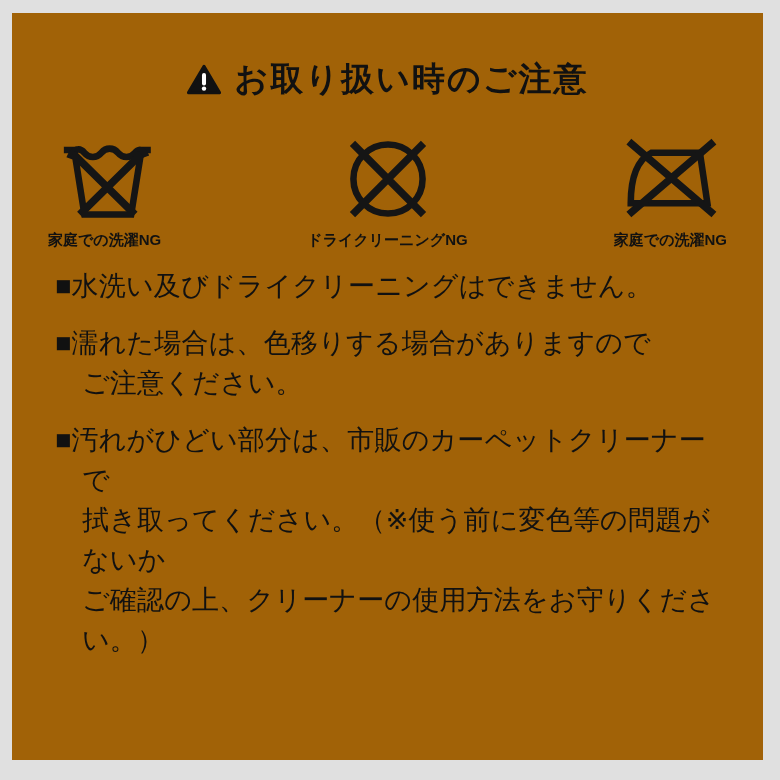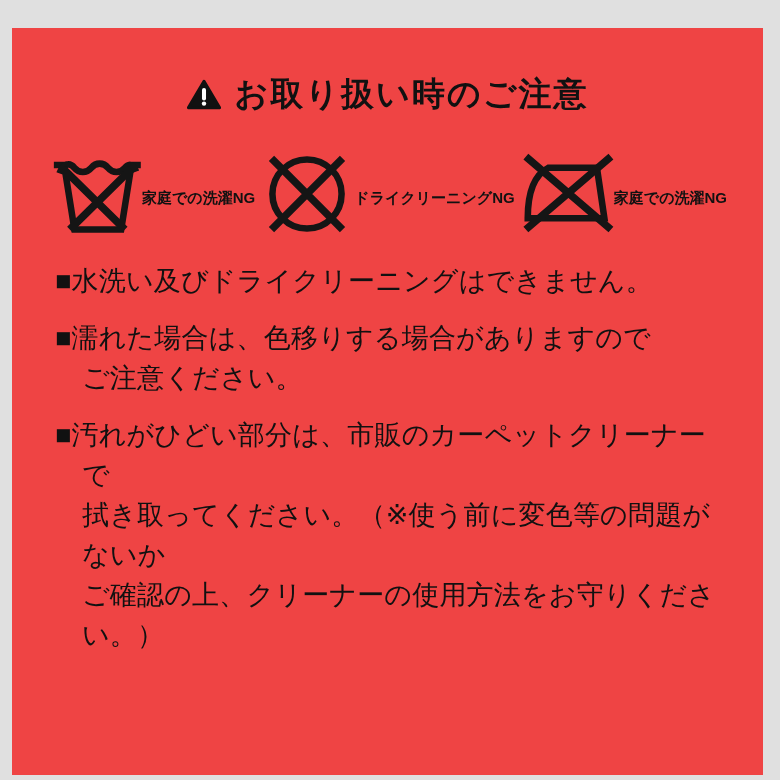--- a/index.html
+++ b/index.html
@@ -5,23 +5,23 @@
   * { margin: 0; padding: 0; box-sizing: border-box; }
   html, body {
     width: 780px; height: 780px;
     background: #e0e0e0;
     font-family: "Liberation Sans", "DejaVu Sans", sans-serif;
     color: #111111;
     overflow: hidden;
   }
   .panel {
     position: absolute;
-    left: 12px; top: 28px;
+    left: 12px; top: 13px;
     width: 751px; height: 747px;
-    background: #ef4444;
+    background: #a16207;
   }
   
   .notice-header {
     margin-top: 44px;
     display: flex;
     align-items: center;
     justify-content: center;
     gap: 14px;
   }
   .warning-icon { width: 34px; height: 31px; flex: 0 0 auto; }
@@ -35,37 +35,37 @@
   
   .symbols-row {
     margin-top: 34px;
     padding: 0 36px;
     display: flex;
     justify-content: space-between;
     align-items: flex-start;
   }
   .care-symbol {
     display: flex;
-    flex-direction: row;
+    flex-direction: column;
     align-items: center;
     flex: 0 0 auto;
   }
   .care-symbol svg { width: 94px; height: 86px; display: block; }
   .symbol-label {
     margin-top: 8px;
     font-size: 15px;
     font-weight: 700;
     text-align: center;
     white-space: pre-line;
     line-height: 1.35;
     color: #111111;
   }
   
   .notes {
-    margin-top: 24px;
+    margin-top: 16px;
     padding: 0 40px 0 43px;
   }
   .note-item {
     font-size: 27px;
     line-height: 40px;
     font-weight: 500;
     color: #111111;
     white-space: pre-line;
     padding-left: 27px;
     text-indent: -27px;

